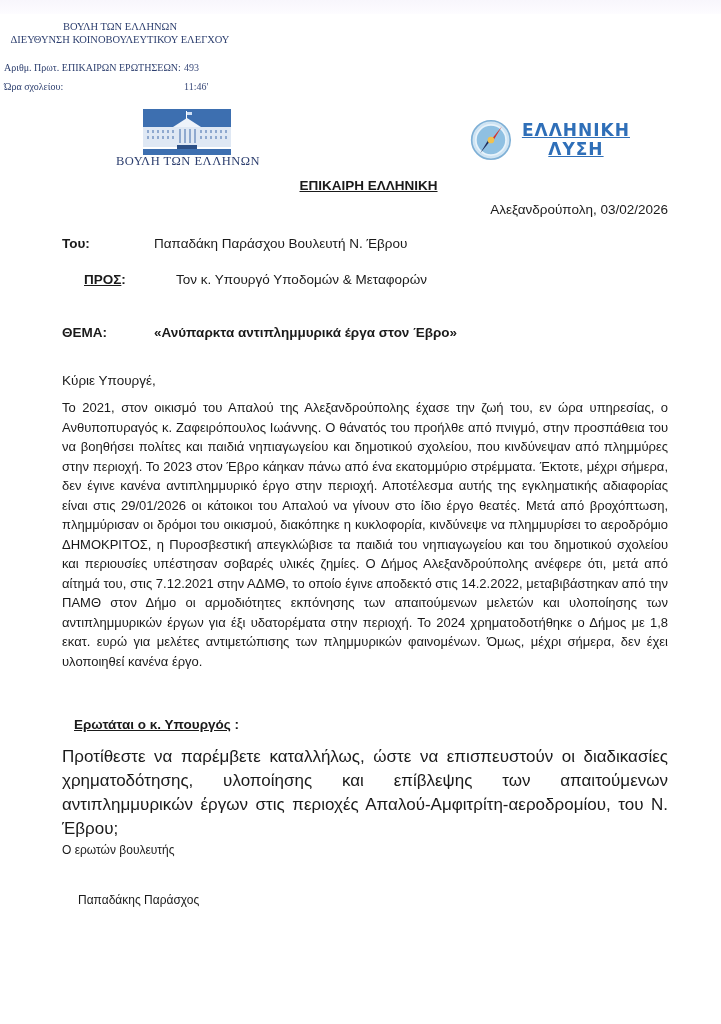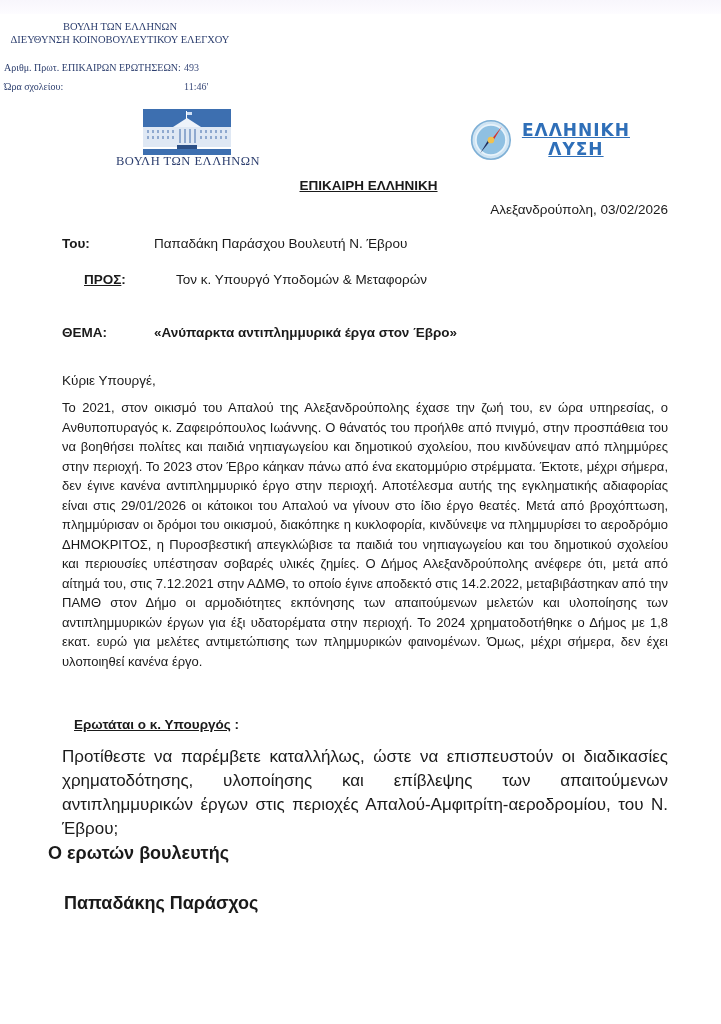--- a/index.html
+++ b/index.html
@@ -144,23 +144,23 @@
     position: absolute;
     left: 62px; top: 745px;
     width: 606px;
     font-size: 17px;
     line-height: 24px;
     text-align: justify;
     margin: 0;
   }
   .signoff {
     position: absolute;
-    left: 48px;
-    font-size: 18px;
-    font-weight: bold;
+    left: 62px;
+    font-size: 12px;
+    font-weight: normal;
   }
 </style>
 </head>
 <body>
 
 <div class="top-band"></div>
 
 <div class="stamp-header">
   <div>ΒΟΥΛΗ ΤΩΝ ΕΛΛΗΝΩΝ</div>
   <div>ΔΙΕΥΘΥΝΣΗ ΚΟΙΝΟΒΟΥΛΕΥΤΙΚΟΥ ΕΛΕΓΧΟΥ</div>

